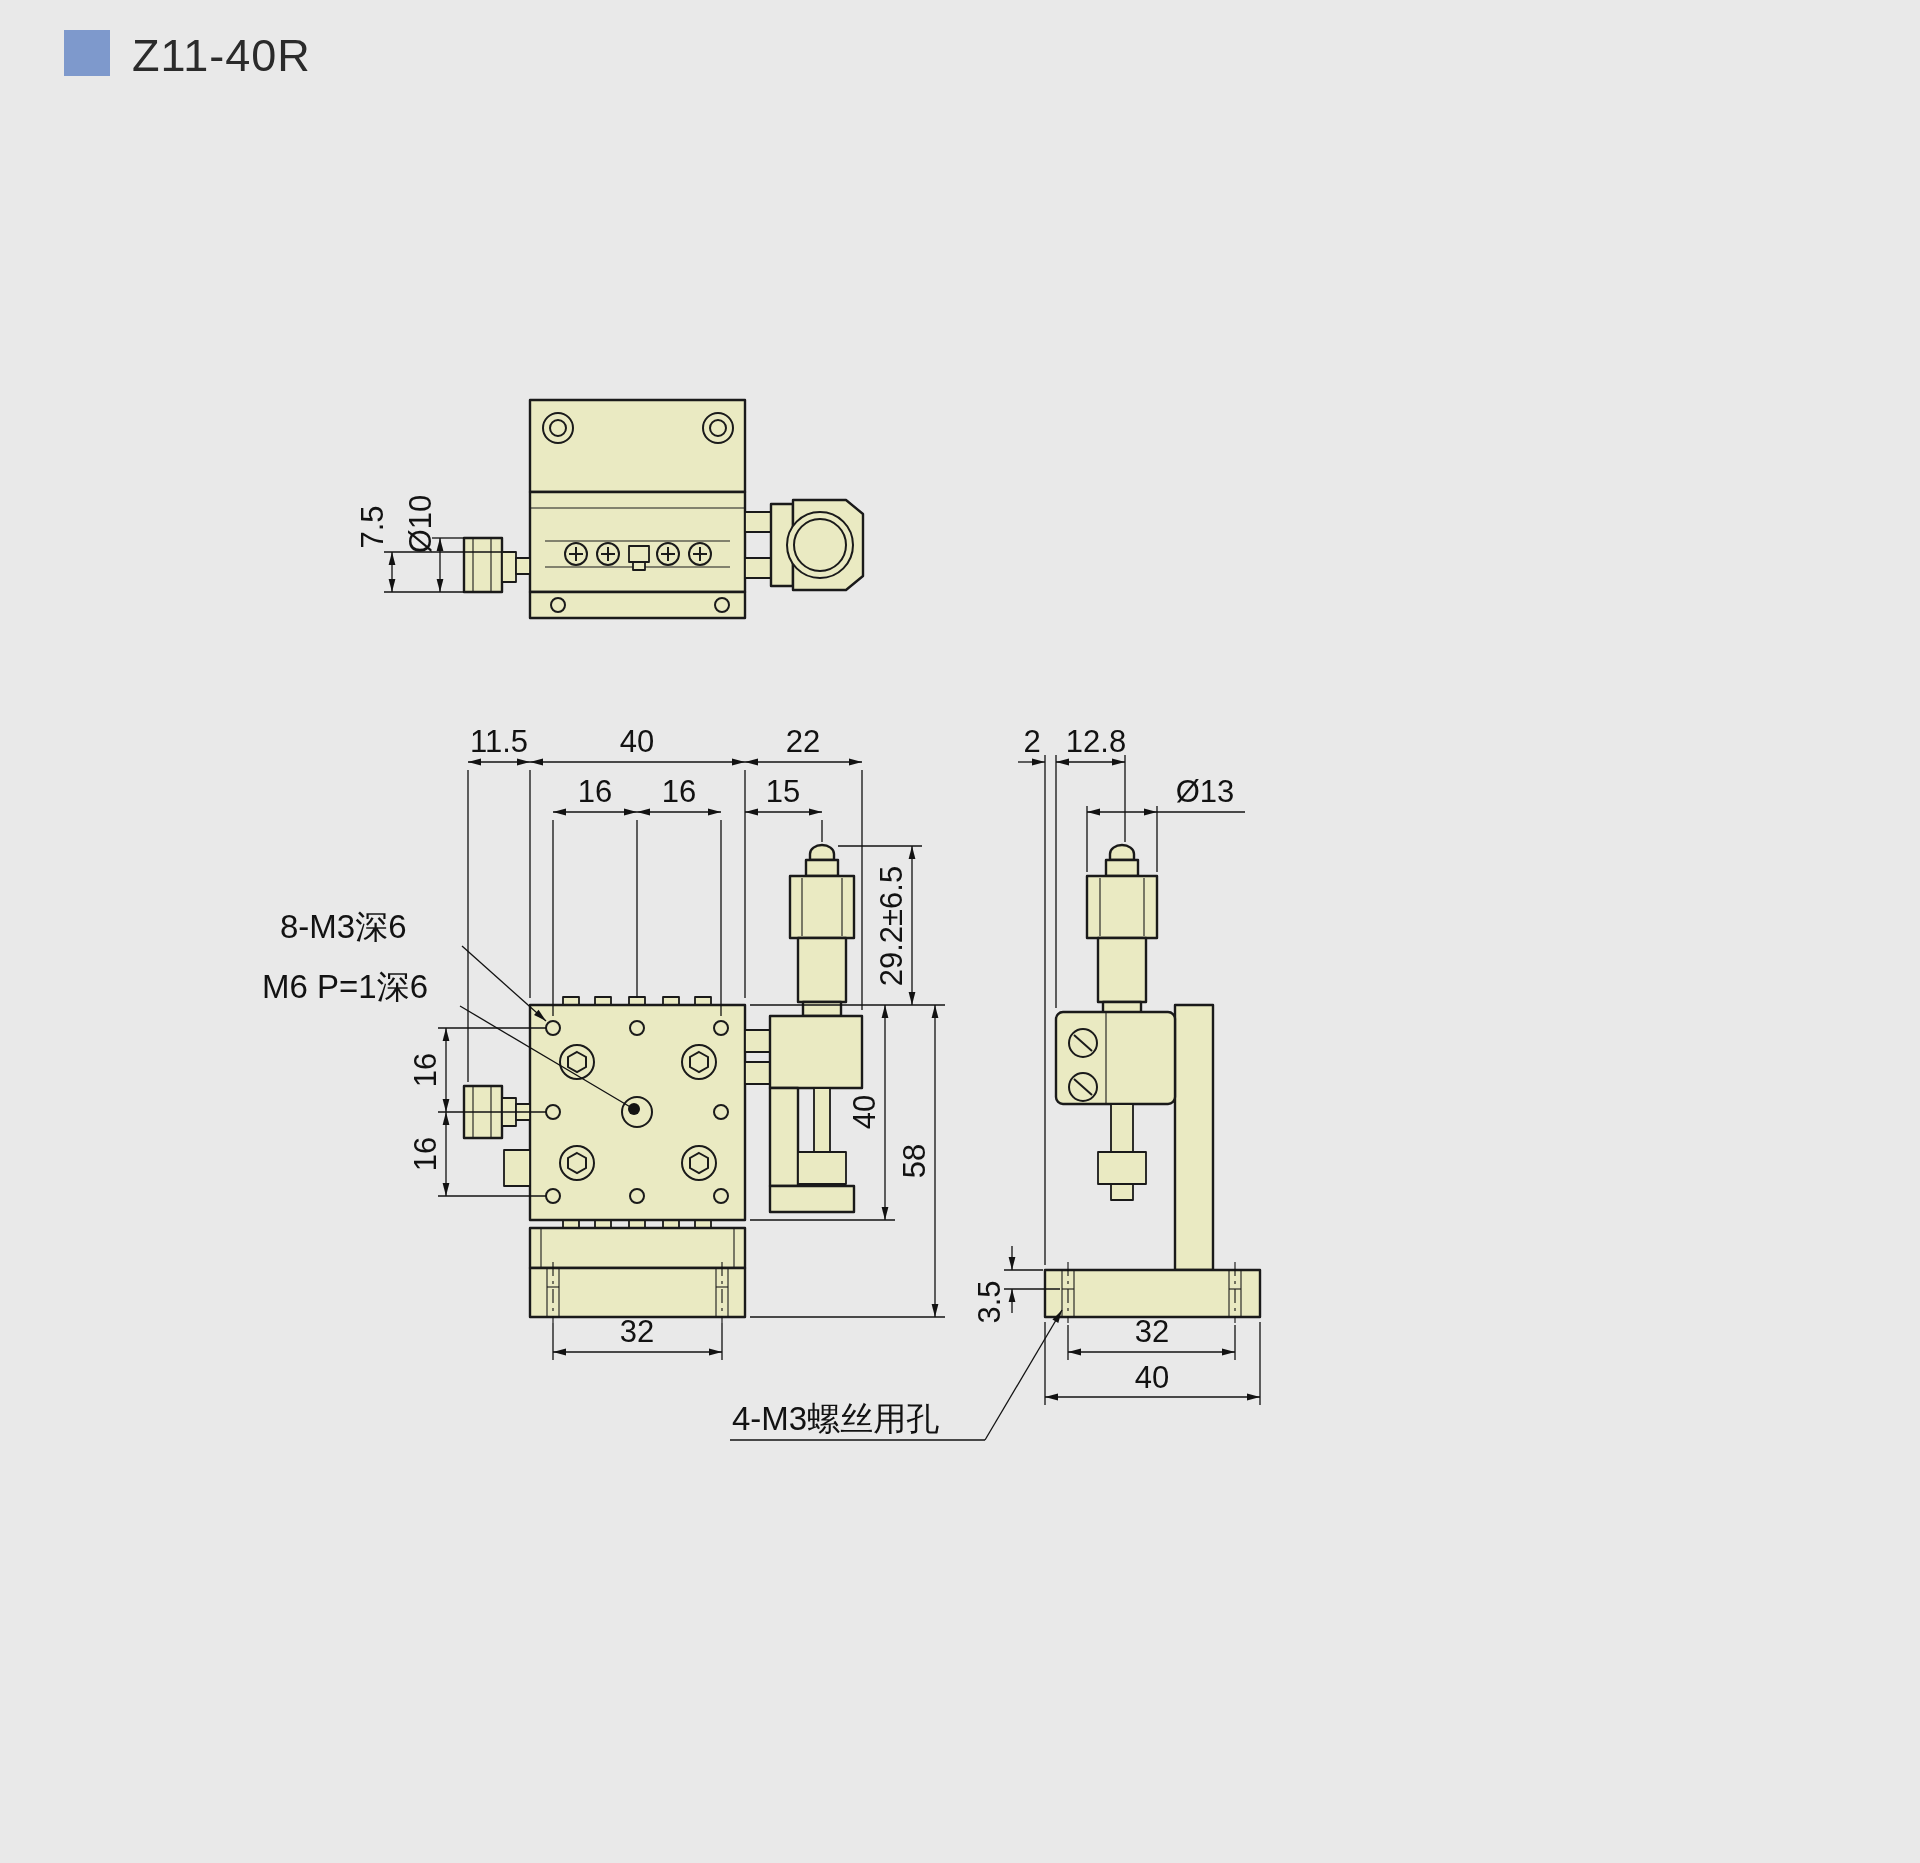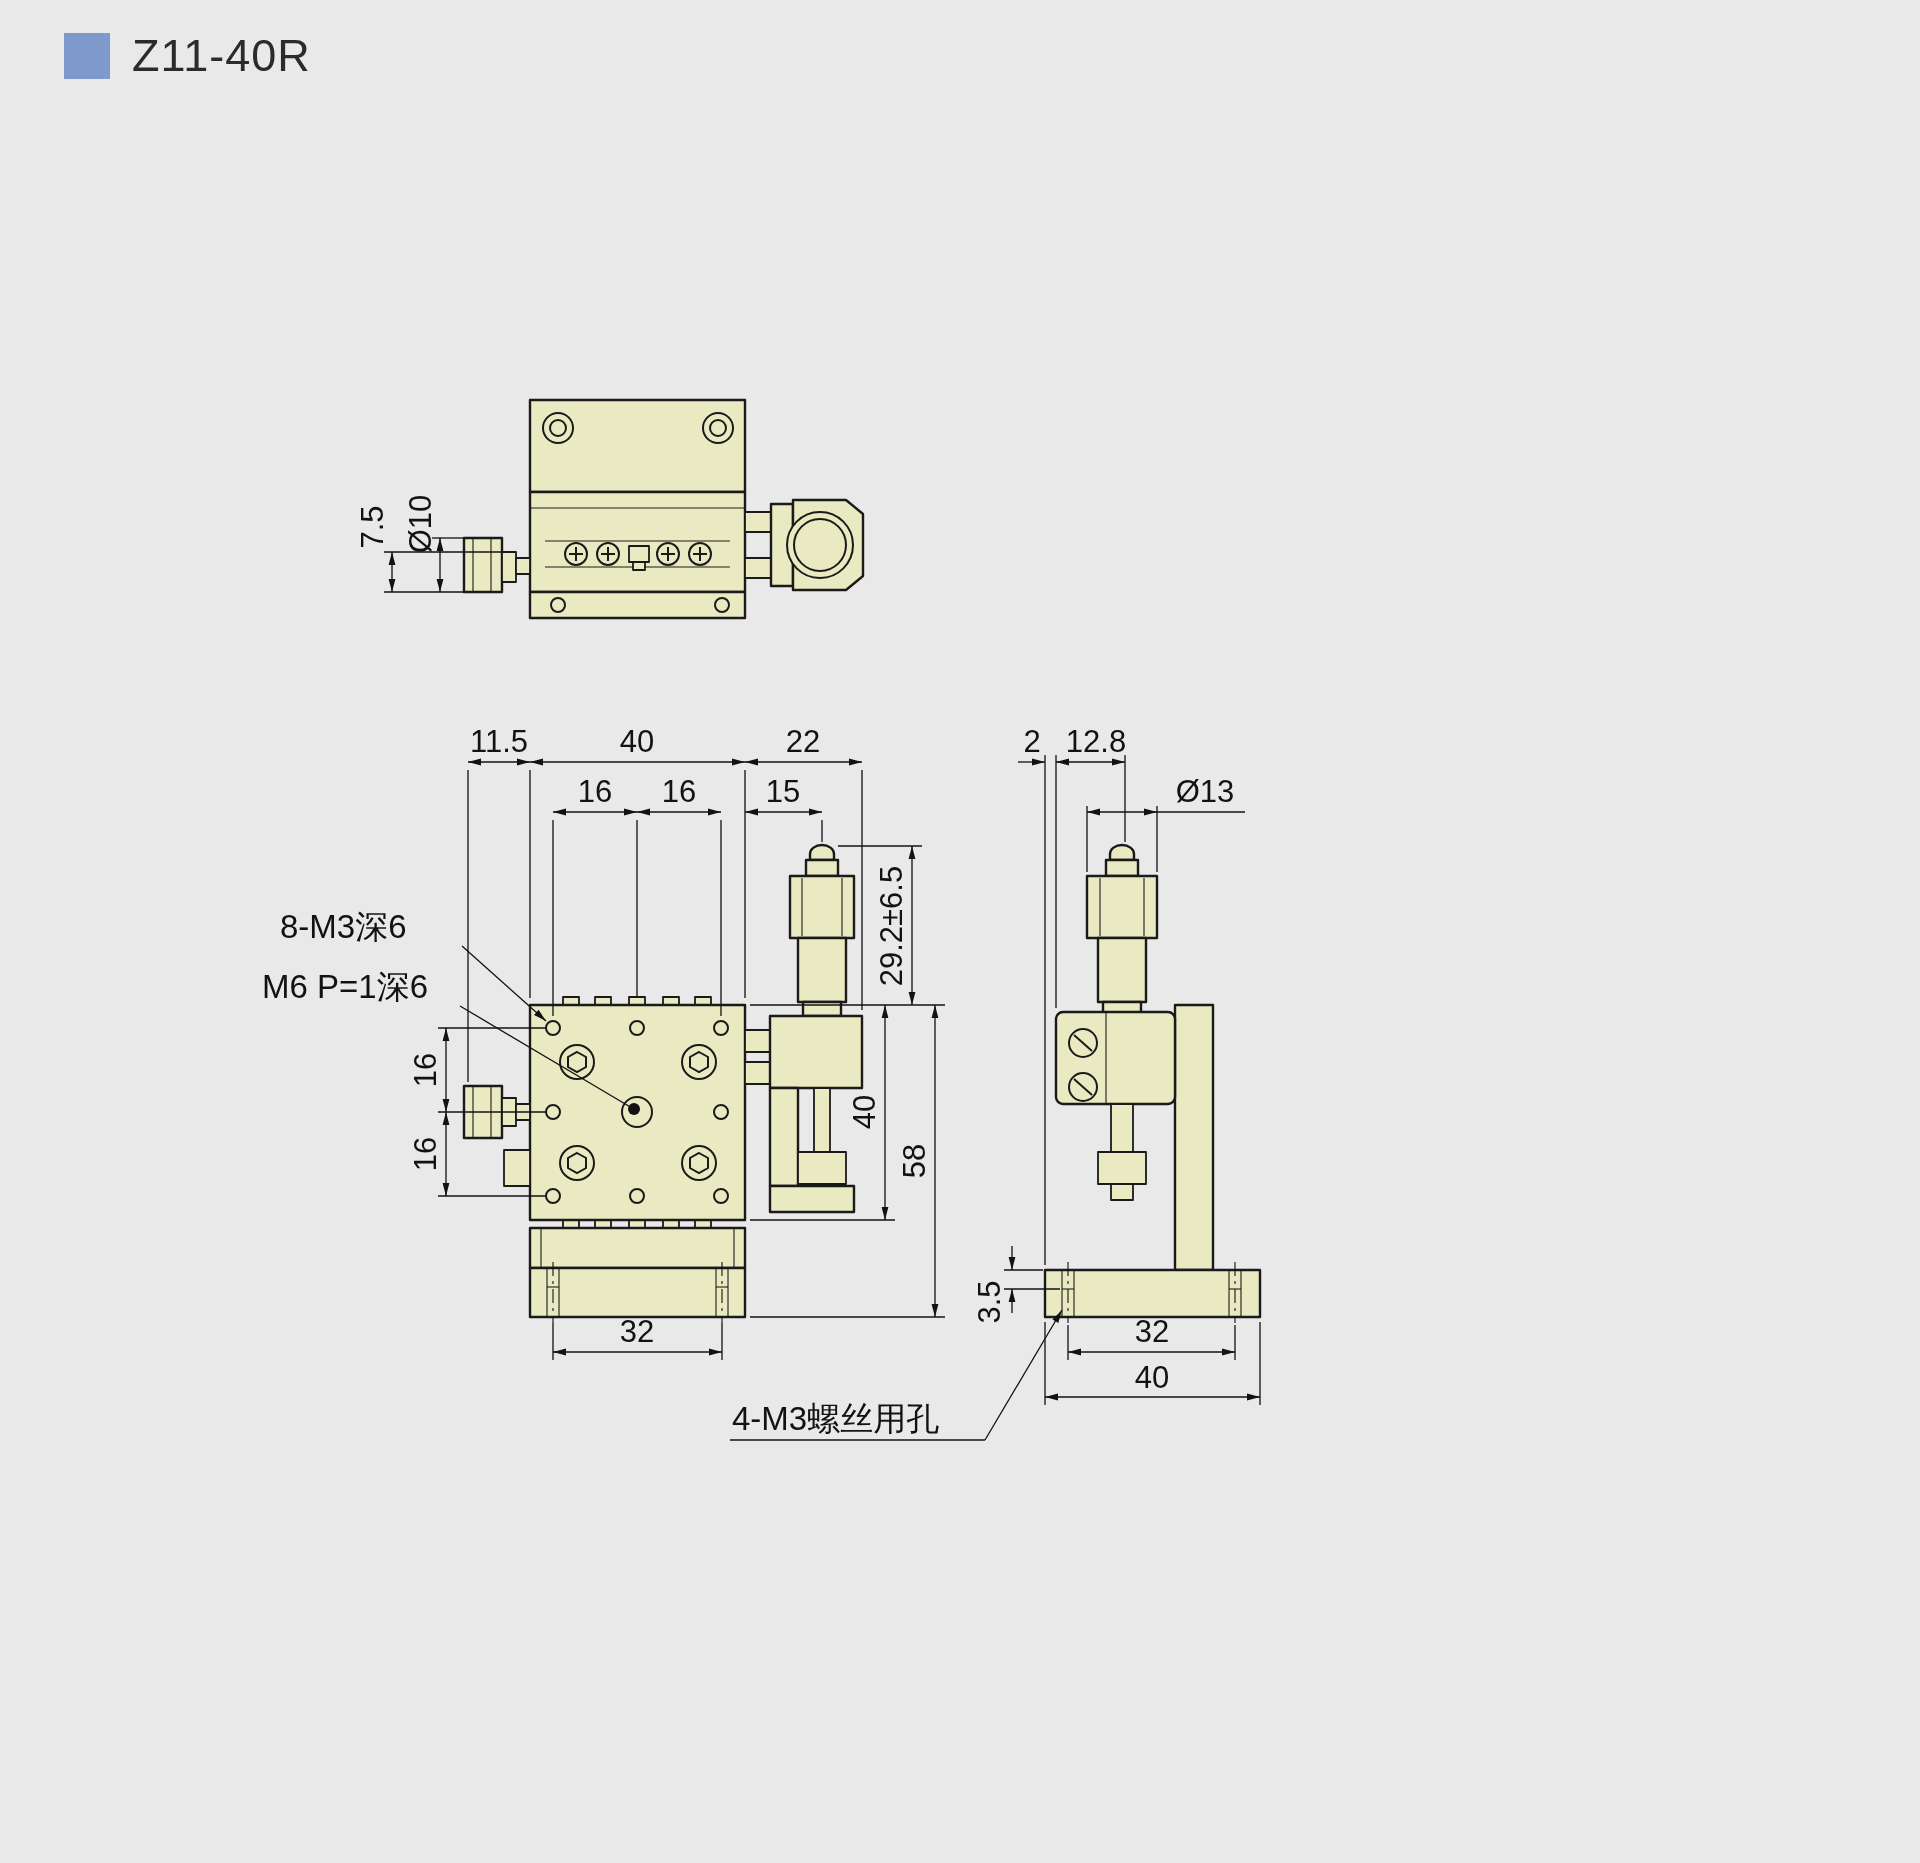--- a/index.html
+++ b/index.html
@@ -3,21 +3,21 @@
 <meta charset="utf-8">
 <style>
   html,body{margin:0;padding:0}
   body{
     width:1920px;height:1863px;
     background:#e9e9e9;
     font-family:"Liberation Sans", sans-serif;
     position:relative;
     overflow:hidden;
   }
-  .header{position:absolute;left:64px;top:30px;display:flex;align-items:center;gap:22px}
+  .header{position:absolute;left:64px;top:30px;display:flex;align-items:flex-start;gap:22px}
   .accent-square{width:46px;height:46px;background:#7e99cc}
   .page-title{font-size:45px;color:#2b2b2b;letter-spacing:1px}
   svg.drawing{position:absolute;left:0;top:0}
   .part{fill:#eaeac2;stroke:#1a1a1a;stroke-width:2.4;stroke-linejoin:round}
   .part2{fill:#eaeac2;stroke:#1a1a1a;stroke-width:1.8;stroke-linejoin:round}
   .edgethin{stroke:#1a1a1a;stroke-width:1.1;fill:none}
   .dim{stroke:#121212;stroke-width:1.3;fill:none}
   .dash{stroke:#121212;stroke-width:1.1;fill:none;stroke-dasharray:14 5 3 5}
   .dimtext{font-size:31px;fill:#121212;text-anchor:middle}
   .labeltext{font-size:33px;fill:#121212;text-anchor:start}

